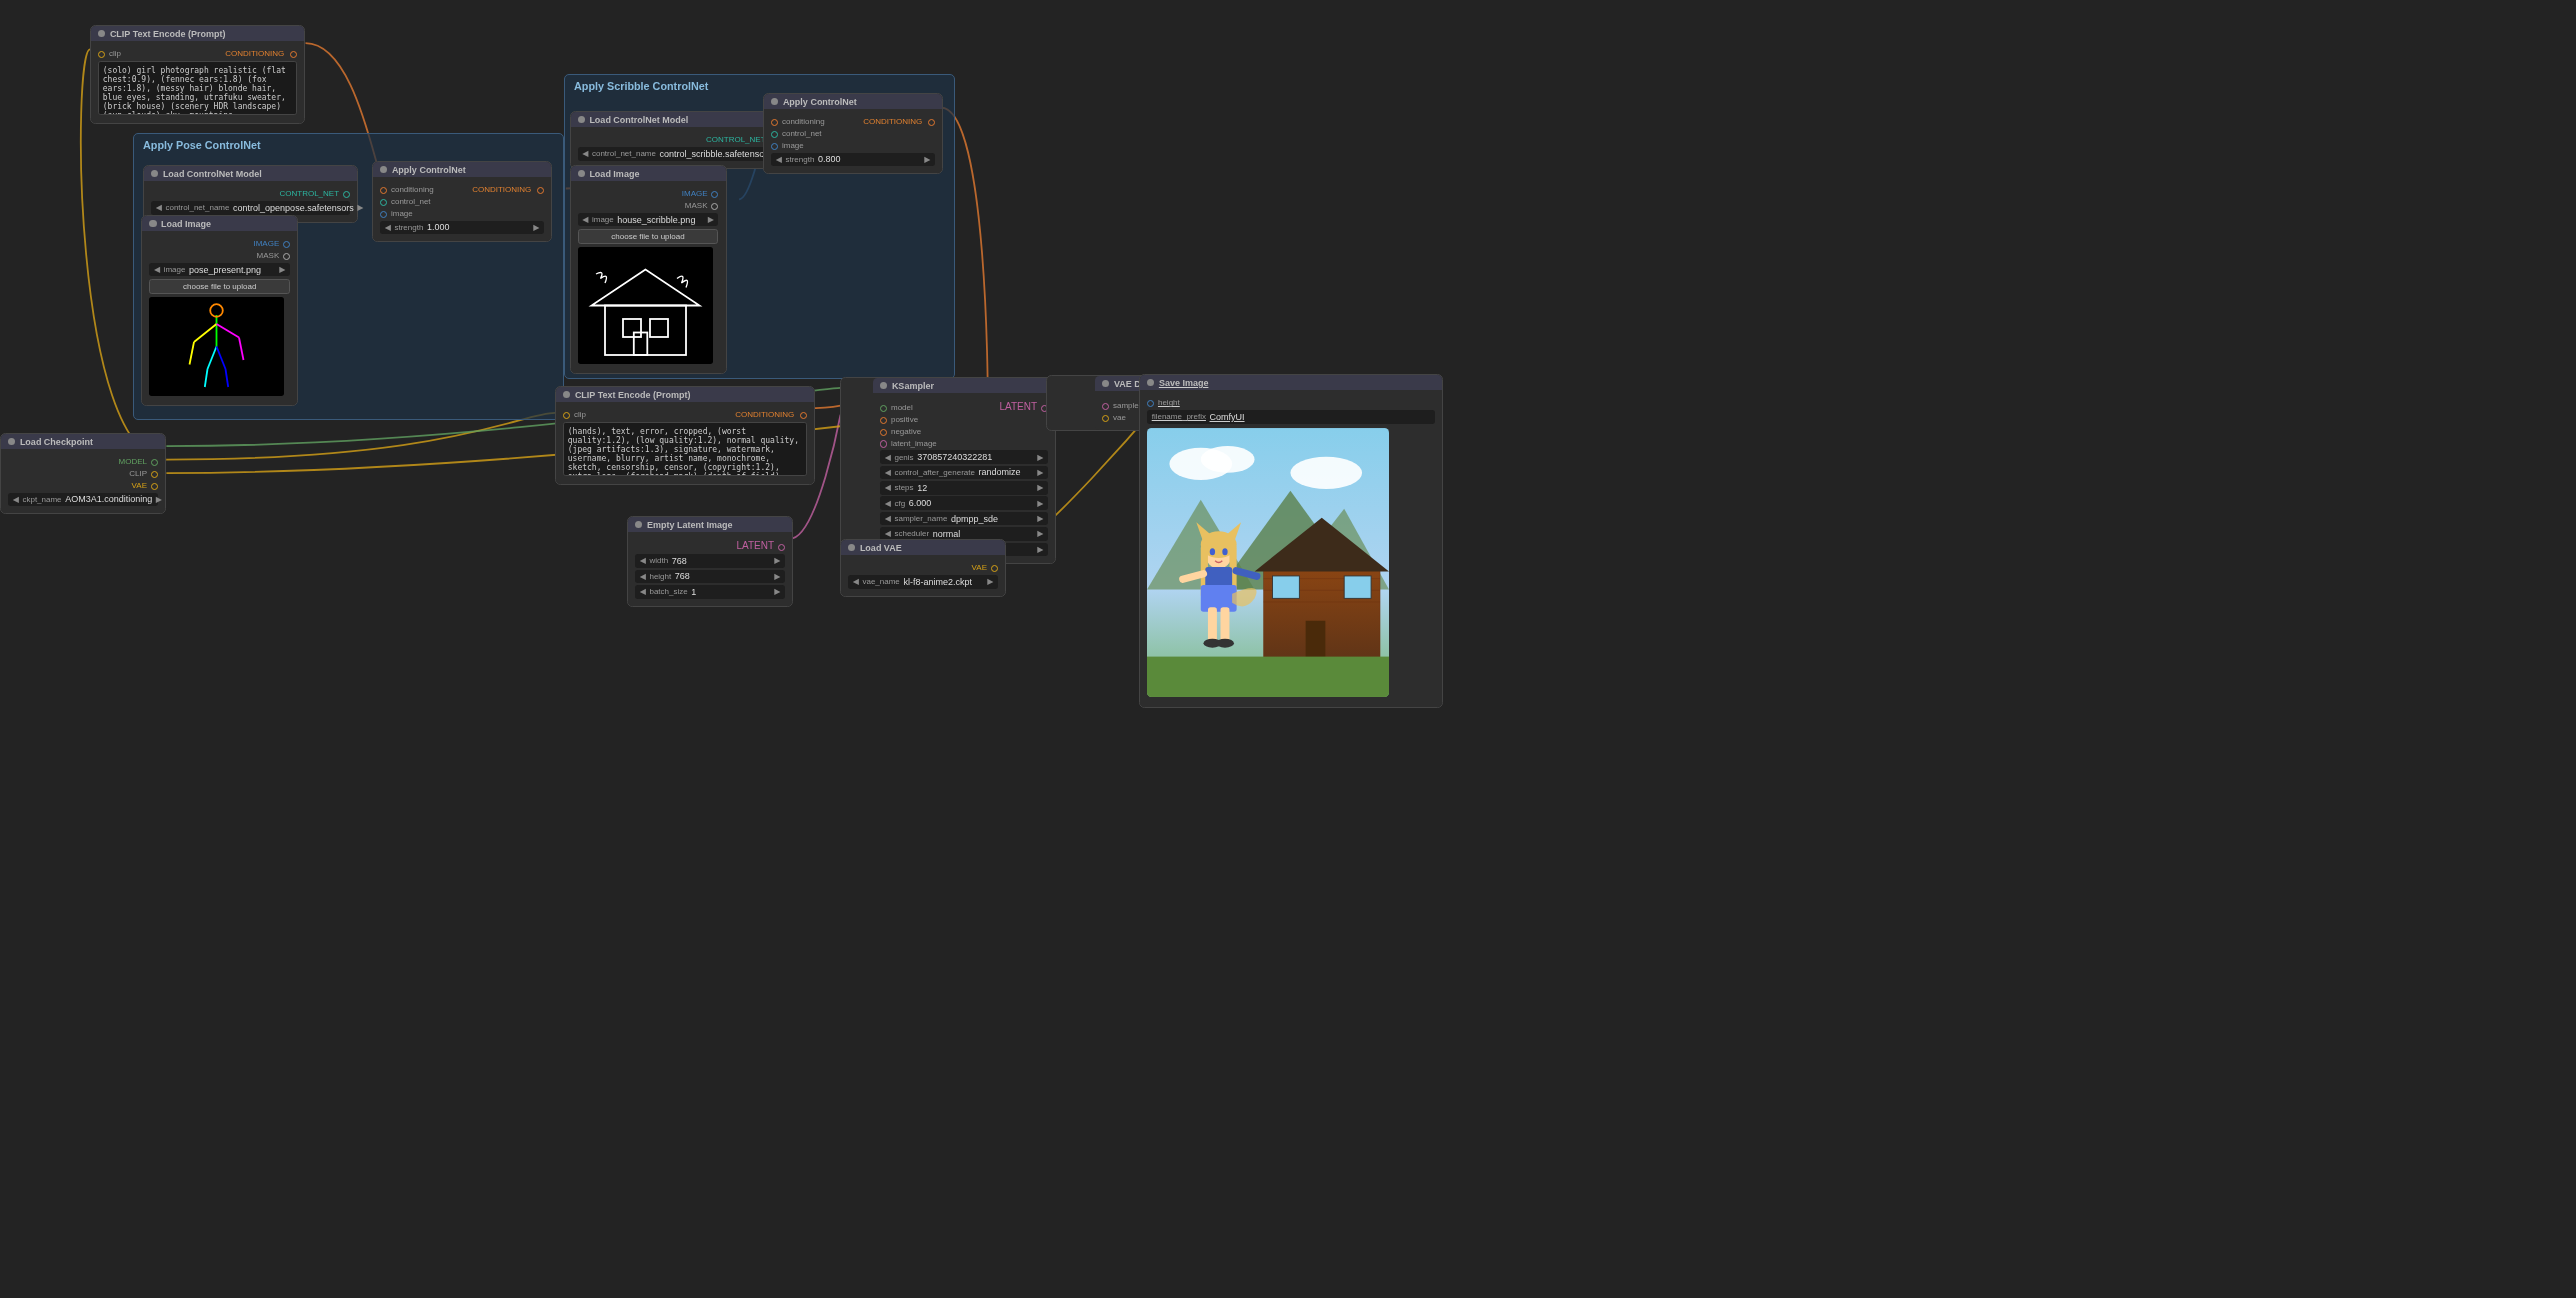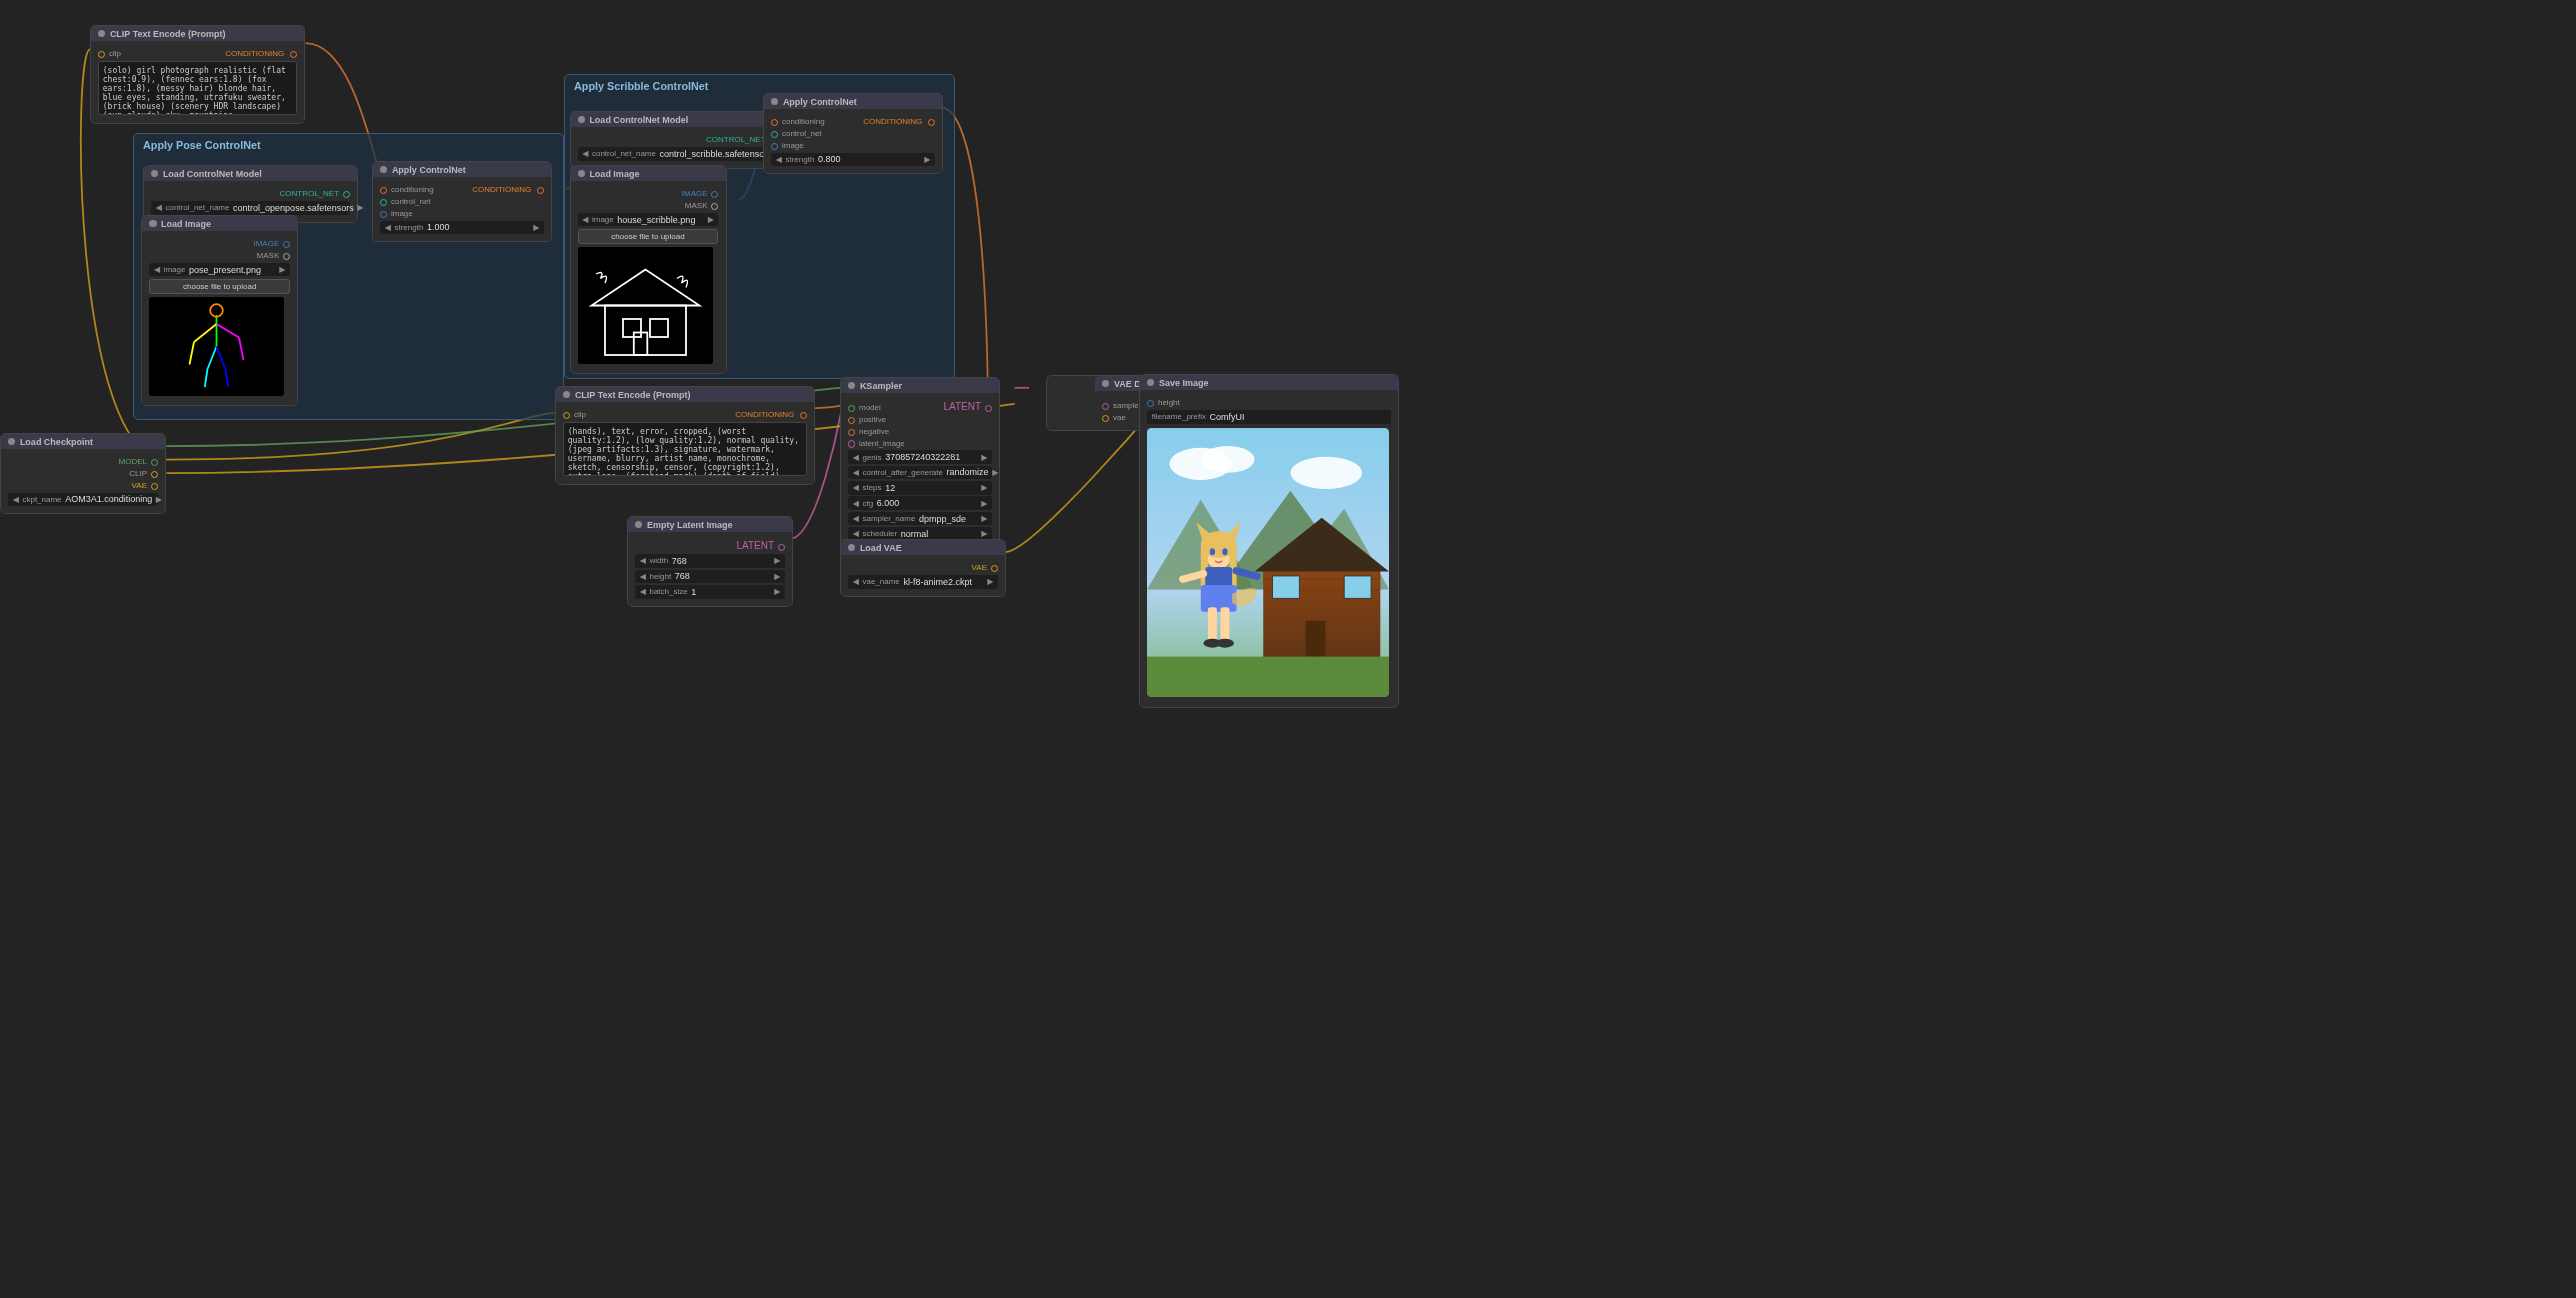--- a/index.html
+++ b/index.html
@@ -467,21 +467,21 @@
       <span class="node-port port-yellow"></span>
       <span class="field-label">clip</span>
       <span style="flex:1"></span>
       <span class="conditioning-label">CONDITIONING</span>
       <span class="node-port port-orange"></span>
     </div>
     <textarea class="textarea-field" rows="5" style="">(hands), text, error, cropped, (worst quality:1.2), (low quality:1.2), normal quality, (jpeg artifacts:1.3), signature, watermark, username, blurry, artist name, monochrome, sketch, censorship, censor, (copyright:1.2), extra legs, (forehead mark) (depth of field) (emotionless) (genis)</textarea>
   </div>
 </div>
 
-<div class="node" style="left:840px; top:377px; width:160px;">
+<div class="node" style="left:840px; top:377px; width:216px;padding-left:32px;">
   <div class="node-title-bar">
     <span class="node-dot" style="background:#888;"></span>
     <span>KSampler</span>
   </div>
   <div class="node-body">
     <div class="node-row">
       <span class="node-port port-green"></span>
       <span class="field-label">model</span>
       <span style="flex:1"></span>
       <span class="latent-label">LATENT</span>
@@ -560,21 +560,21 @@
     <div class="node-row">
       <span class="node-port port-yellow"></span>
       <span class="field-label">vae</span>
       <span style="flex:1"></span>
       <span class="image-label">IMAGE</span>
       <span class="node-port port-blue"></span>
     </div>
   </div>
 </div>
 
-<div class="node" style="left:1139px; top:374px; width:260px;">
+<div class="node" style="left:1139px; top:374px; width:304px;text-decoration:underline;">
   <div class="node-title-bar">
     <span class="node-dot" style="background:#888;"></span>
     <span>Save Image</span>
   </div>
   <div class="node-body">
     <div class="node-row">
       <span class="node-port port-blue"></span>
       <span class="field-label">height</span>
     </div>
     <div class="field-row">

